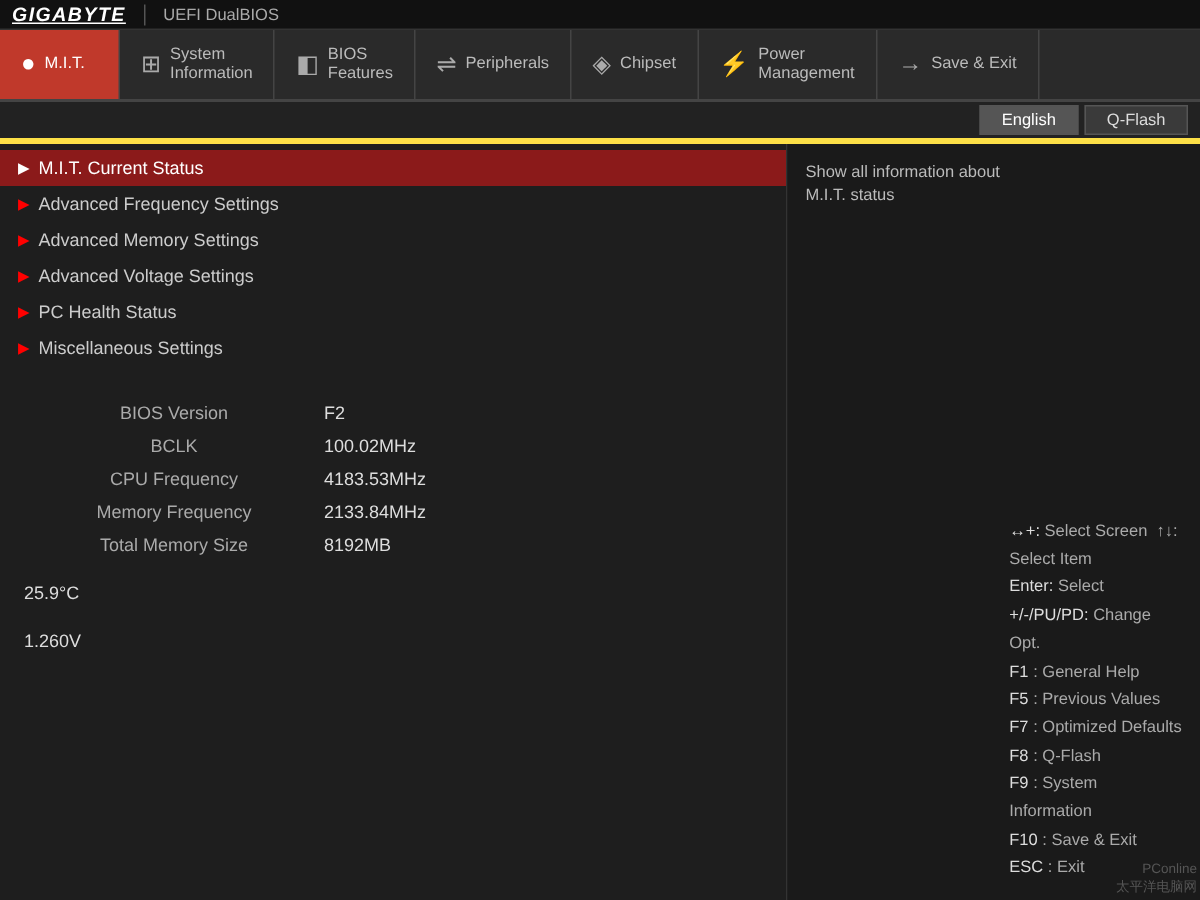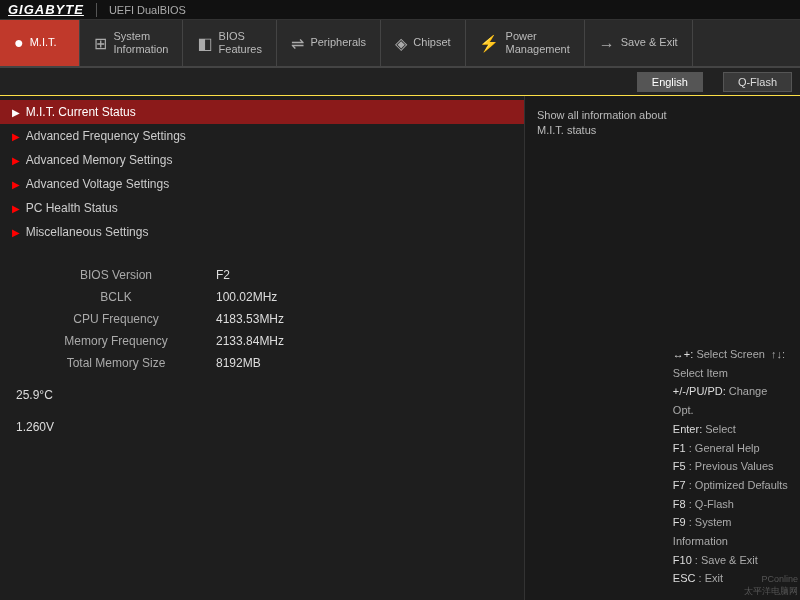--- a/index.html
+++ b/index.html
@@ -73,22 +73,22 @@
     .nav-tab .tab-text { line-height: 1.2; }
 
     
     #sub-toolbar {
       display: flex;
       justify-content: flex-end;
       background: #222;
       height: 28px;
       align-items: center;
       padding: 0 8px;
-      gap: 20px;
-      border-bottom: 1px solid #fde047;
+      gap: 4px;
+      border-bottom: 4px solid #fde047;
     }
     .sub-btn {
       background: #3a3a3a;
       border: 1px solid #555;
       color: #ddd;
       padding: 3px 14px;
       font-size: 11px;
       cursor: pointer;
     }
     .sub-btn.active {
@@ -299,24 +299,24 @@
 
   </div>
 
   <div id="right-panel">
     <div id="right-description">Show all information about M.I.T. status</div>
     <div id="shortcut-list">
       <div class="shortcut-item">
         <span class="shortcut-key">↔+: </span>Select Screen &nbsp;↑↓: Select Item
       </div>
       <div class="shortcut-item">
+        <span class="shortcut-key">Enter: </span>Select
+      </div>
+      <div class="shortcut-item">
         <span class="shortcut-key">+/-/PU/PD: </span>Change Opt.
-      </div>
-      <div class="shortcut-item">
-        <span class="shortcut-key">Enter: </span>Select
       </div>
       <div class="shortcut-item">
         <span class="shortcut-key">F1 </span>: General Help
       </div>
       <div class="shortcut-item">
         <span class="shortcut-key">F5 </span>: Previous Values
       </div>
       <div class="shortcut-item">
         <span class="shortcut-key">F7 </span>: Optimized Defaults
       </div>

